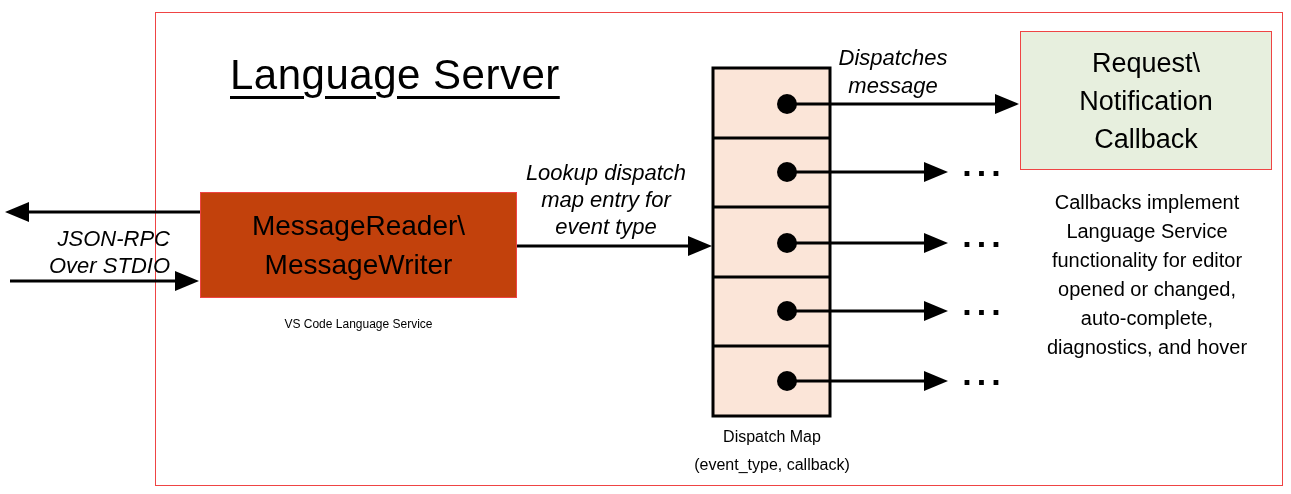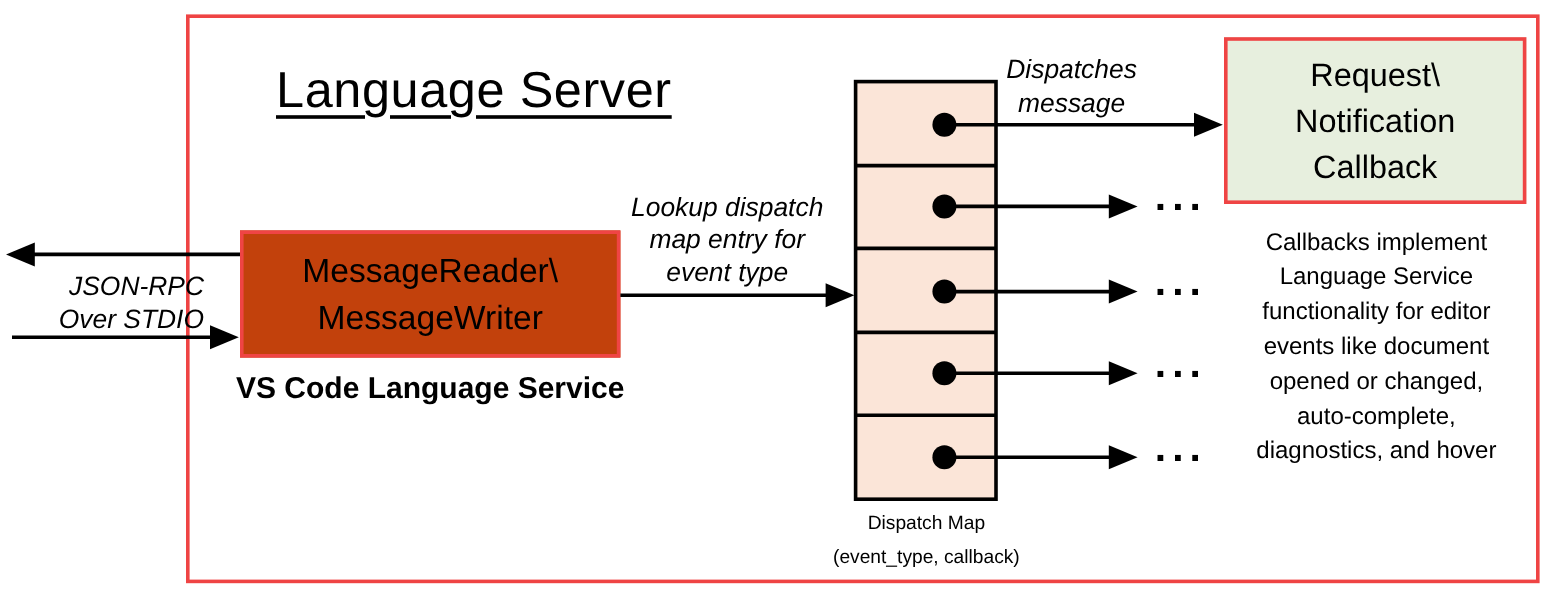--- a/index.html
+++ b/index.html
@@ -1,20 +1,20 @@
 <!DOCTYPE html>
 <html><head>
 <meta charset="utf-8">
 <style>
   html,body { margin:0; padding:0; background:#fff; }
   .canvas {
     position:relative; width:1291px; height:494px; background:#ffffff;
     font-family:"Liberation Sans", sans-serif; color:#000; overflow:hidden;
   }
-  .box { position:absolute; border:3px solid #ef4444; box-sizing:border-box; background:#fff; }
+  .box { position:absolute; border:1px solid #ef4444; box-sizing:border-box; background:#fff; }
   .outer-box { left:155px; top:12px; width:1128px; height:474px; }
   .title {
     position:absolute; left:230px; top:54px; font-size:42px; line-height:1;
     letter-spacing:0.5px; text-decoration:underline; text-decoration-thickness:3px;
     text-underline-offset:7px; white-space:nowrap;text-align:center;
   }
   .reader-box {
     left:200px; top:192px; width:317px; height:106px; background:#c2410c;
     display:flex; flex-direction:column; justify-content:center; align-items:center;
     font-size:28px; line-height:39px; text-align:center;
@@ -22,21 +22,21 @@
   .callback-box {
     left:1020px; top:31px; width:252px; height:139px; background:#e7efde;
     display:flex; flex-direction:column; justify-content:center; align-items:center;
     font-size:27px; line-height:38px; text-align:center;
   }
   .lbl { position:absolute; text-align:center; }
   .italic { font-style:italic; font-size:22px; line-height:27px; }
   .json-rpc-label   { left:22px;  top:225px; width:148px;text-align:right; }
   .lookup-label     { left:520px; top:159px; width:172px; }
   .dispatches-label { left:823px; top:44px;  width:140px; line-height:28px; }
-  .reader-caption   { left:185px; top:311px; width:347px; font-size:25px; line-height:26px;font-weight:bold; }
+  .reader-caption   { left:185px; top:311px; width:347px; font-size:12px; line-height:26px; }
   .map-label        { left:655px; top:423px; width:234px; font-size:16px; line-height:28px; }
   .callbacks-note   { left:1016px; top:188px; width:262px; font-size:20px; line-height:29px; }
   .ellipsis {
     position:absolute; left:958px; width:52px; text-align:center;
     font-weight:bold; font-size:34px; line-height:34px; letter-spacing:5px; white-space:nowrap;
   }
   svg.wires { position:absolute; left:0; top:0; pointer-events:none; }
   svg .stroke { stroke:#000; stroke-width:3; fill:none; }
   svg .fillb  { fill:#000; stroke:none; }
 </style>
@@ -135,21 +135,20 @@
 
   <div class="lbl map-label">
     <div>Dispatch Map</div>
     <div>(event_type, callback)</div>
   </div>
 
   <div class="lbl callbacks-note">
     <div>Callbacks implement</div>
     <div>Language Service</div>
     <div>functionality for editor</div>
-    <div>events like document</div>
     <div>opened or changed,</div>
     <div>auto-complete,</div>
     <div>diagnostics, and hover</div>
   </div>
 
   <div class="ellipsis" style="top:147px;">...</div>
   <div class="ellipsis" style="top:218px;">...</div>
   <div class="ellipsis" style="top:286px;">...</div>
   <div class="ellipsis" style="top:356px;">...</div>
 

